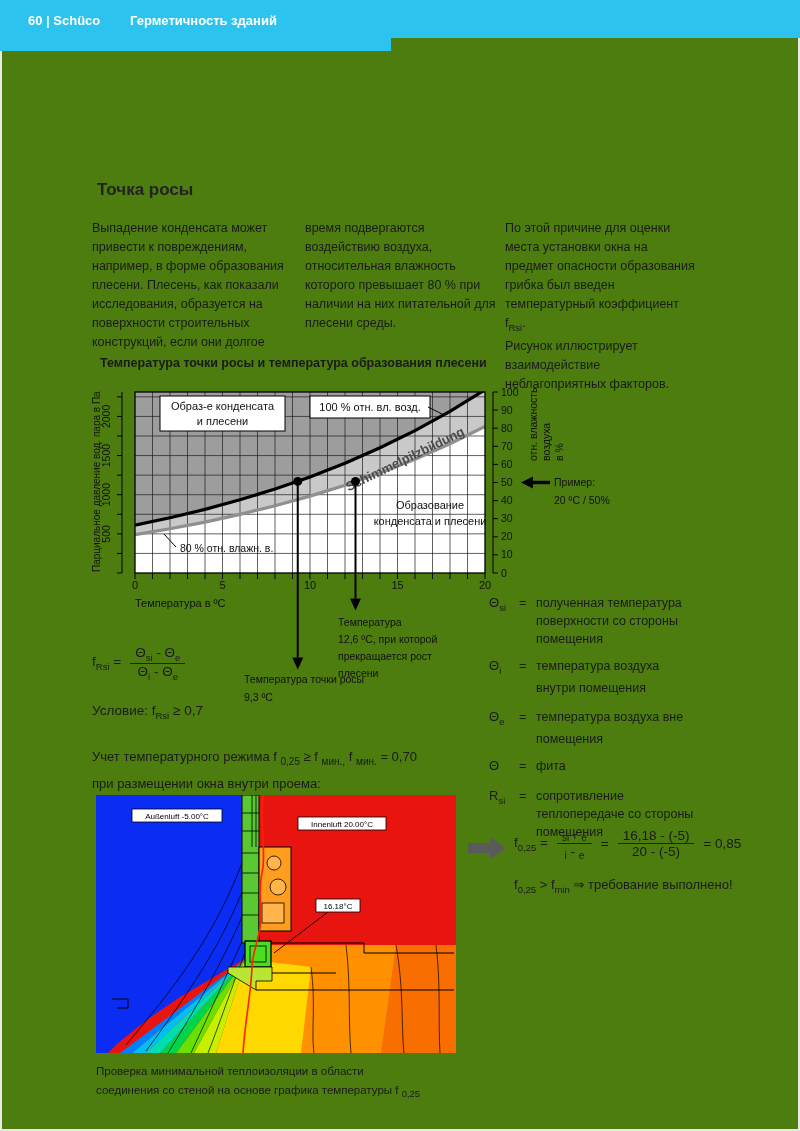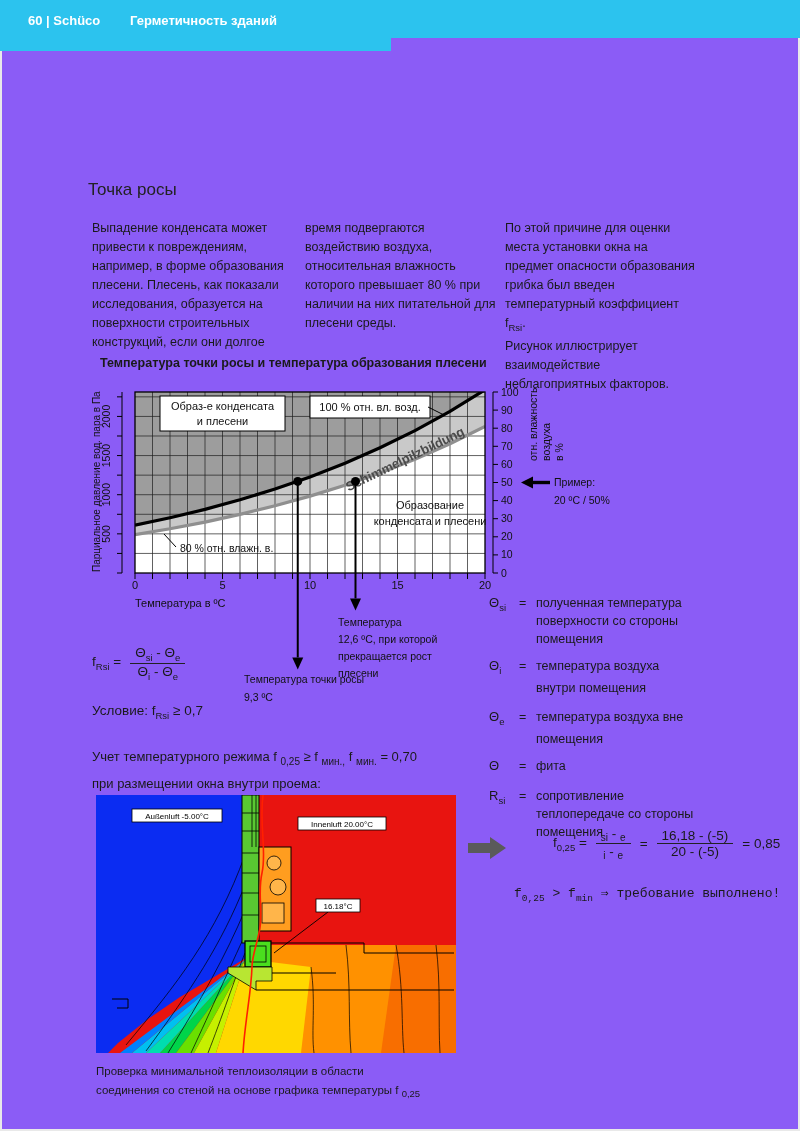--- a/index.html
+++ b/index.html
@@ -1,16 +1,16 @@
 <!DOCTYPE html>
 <html><head>
 <meta charset="utf-8">
 <style>
   html,body{margin:0;padding:0;background:#fff;}
-  .page{position:relative;width:800px;height:1131px;background:#8b5cf6;
+  .page{position:relative;width:800px;height:1131px;background:#4d7c0f;
         font-family:"Liberation Sans",sans-serif;color:#1a1a1a;overflow:hidden;
         box-shadow:inset 0 0 0 2px #e9e9e9;}
   .abs{position:absolute;}
   .header-band{left:0;top:0;width:800px;height:38px;background:#2cc3ee;}
   .header-block{left:0;top:0;width:391px;height:51px;background:#2cc3ee;}
   .header-text{color:#fff;font-weight:bold;font-size:13px;top:13px;white-space:nowrap;}
   .page-title{font-size:17px;color:#222;}
   .p{font-size:12.5px;line-height:19px;white-space:pre-line;}
   .chart-title{font-size:12.5px;font-weight:bold;}
   sub{font-size:9.5px;}
@@ -21,36 +21,36 @@
   .leg-sym{width:30px;font-size:13px;flex:none;}
   .leg-eq{width:17px;flex:none;}
   .leg-text{white-space:pre-line;}
   .formula-row{display:flex;align-items:center;gap:9px;font-size:13.5px;justify-content:flex-end;}
   .frac{display:inline-block;text-align:center;}
   .fnum{display:block;border-bottom:1.5px solid #222;padding:0 5px;}
   .fden{display:block;padding:0 5px;}
   .cond{font-size:13.5px;}
   .usage{font-size:13px;line-height:22px;}
   .usage sub{font-size:10px;}
-  .result-line2{font-size:13px;margin-top:24px;font-family:Liberation Mono, monospace;}
+  .result-line2{font-size:13px;margin-top:16px;}
   .ss{font-size:10px;vertical-align:-3px;}
   .caption{font-size:11.5px;line-height:19px;}
   svg text{font-family:"Liberation Sans",sans-serif;}
 </style>
 </head>
 <body>
 
 <div class="page">
 
   <div class="abs header-band"></div>
   <div class="abs header-block"></div>
   <div class="abs header-text" style="left:28px;">60 | Schüco</div>
   <div class="abs header-text" style="left:130px;">Герметичность зданий</div>
 
-  <div class="abs page-title" style="left:88px;top:180px;">Точка росы</div>
+  <div class="abs page-title" style="left:97px;top:180px;font-weight:bold;">Точка росы</div>
 
   <div class="abs p" style="left:92px;top:219px;width:230px;">Выпадение конденсата может
 привести к повреждениям,
 например, в форме образования
 плесени. Плесень, как показали
 исследования, образуется на
 поверхности строительных
 конструкций, если они долгое</div>
   <div class="abs p" style="left:305px;top:219px;width:215px;">время подвергаются
 воздействию воздуха,

